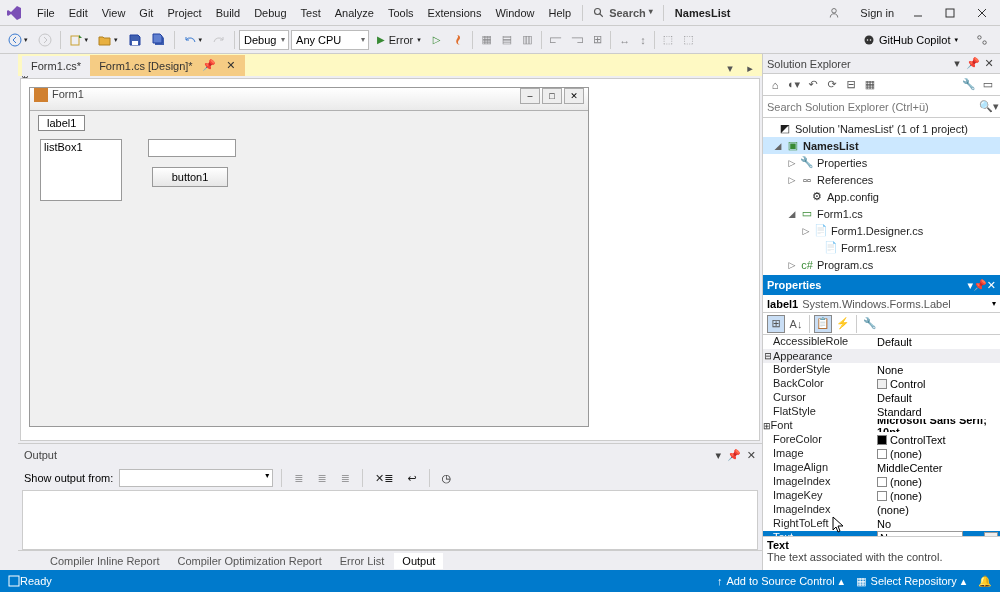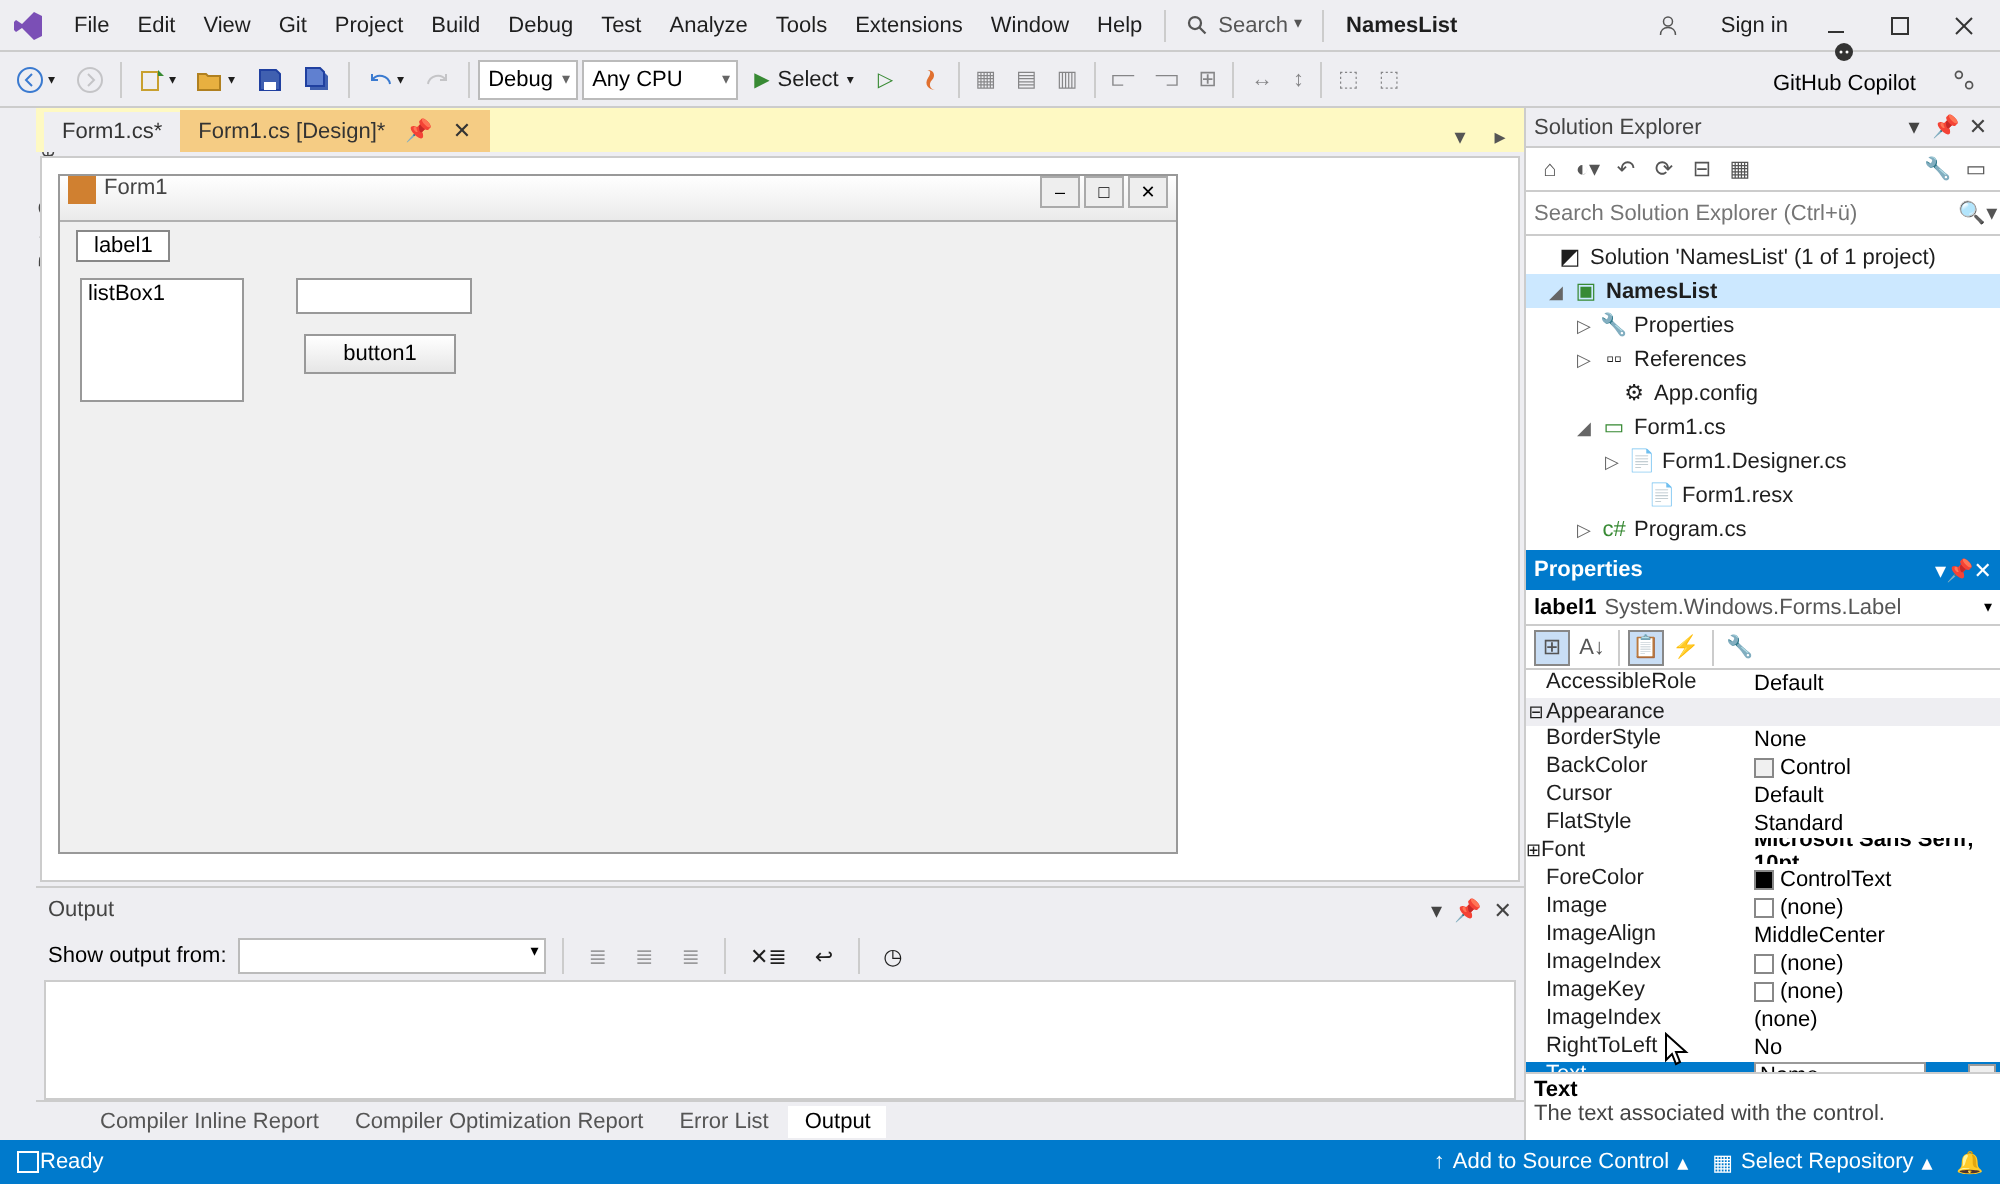--- a/index.html
+++ b/index.html
@@ -2,37 +2,37 @@
 <html><head>
 <meta charset="utf-8">
 <style>
 * { margin: 0; padding: 0; box-sizing: border-box; font-family: 'Segoe UI', Tahoma, sans-serif; font-size: 11px; }
 body { width: 1000px; height: 592px; background: #eeeef2; overflow: hidden; display: flex; flex-direction: column; }
 .menubar { height: 26px; background: #eeeef2; display: flex; align-items: center; padding: 0 4px; border-bottom: 1px solid #ccc; }
 .menu-logo { width: 18px; height: 18px; margin: 0 6px 0 2px; display: flex; align-items: center; }
 .menu-logo svg { width: 16px; height: 16px; }
 .menu-item { padding: 4px 7px; cursor: default; color: #1e1e1e; }
 .menu-sep { width: 1px; height: 16px; background: #ccc; margin: 0 4px; }
-.search-box { display: flex; padding: 2px 6px; color: #555; }
+.search-box { display: flex; padding: 2px 6px; color: #555; font-weight: bold; }
 .search-box svg { width: 12px; height: 12px; margin-right: 4px; }
 .menu-right { margin-left: auto; display: flex; align-items: center; gap: 4px; }
 .signin { display: flex; align-items: flex-end; gap: 20px; color: #1e1e1e; padding: 2px 6px; }
 .winbtn { width: 28px; height: 20px; display: flex; align-items: center; justify-content: center; }
 
 .toolbar { height: 28px; background: #eeeef2; display: flex; align-items: center; padding: 0 4px; gap: 2px; border-bottom: 1px solid #ccc; }
 .tb-btn { display: flex; align-items: center; padding: 2px 4px; gap: 2px; color: #1e1e1e; }
 .tb-btn svg { width: 14px; height: 14px; }
 .tb-sep { width: 1px; height: 18px; background: #ccc; margin: 0 2px; }
 .tb-combo { height: 20px; border: 1px solid #bbb; background: #fff; padding: 0 18px 0 4px; position: relative; display: flex; align-items: center; }
 .tb-combo::after { content: '▾'; position: absolute; right: 3px; font-size: 8px; color: #666; }
 .tb-combo.debug { width: 50px; }
 .tb-combo.anycpu { width: 78px; }
 .start-btn { display: flex; align-items: center; gap: 4px; padding: 2px 6px; }
 .start-btn .tri { color: #388a34; font-size: 10px; }
-.github-copilot { margin-left: auto; display: flex; align-items: center; gap: 4px; padding: 2px 8px; flex-direction: column; }
+.github-copilot { margin-left: auto; display: flex; align-items: center; gap: 4px; padding: 2px 8px; }
 
 .main { flex: 1; display: flex; min-height: 0; }
 .side-tabs { width: 18px; background: #eeeef2; border-right: 3px solid #eeeef2; position: relative; }
 .side-tab-text { transform: rotate(-90deg); transform-origin: left top; position: absolute; top: 86px; left: 16px; white-space: nowrap; color: #444; padding: 2px 6px; }
 
 .center { flex: 1; display: flex; flex-direction: column; min-height: 0; }
 .doc-tabs { height: 22px; display: flex; align-items: flex-end; background: #fef9c3; padding-left: 4px; position: relative; }
 .doc-tab { padding: 3px 8px; background: #eeeef2; color: #333; display: flex; align-items: center; gap: 6px; border: 1px solid transparent; }
 .doc-tab.active { background: #f5cc84; }
 .doc-tab .close-x { color: #555; margin-left: 4px; }
@@ -235,21 +235,21 @@
     </div>
   <div class="tb-sep"></div>
   <div class="tb-combo debug">
       <span>Debug</span>
     </div>
   <div class="tb-combo anycpu">
       <span>Any CPU</span>
     </div>
   <div class="start-btn tb-btn">
       <span class="tri">▶</span>
-      <span>Select</span>
+      <span>Error</span>
       <span style="font-size:7px">▾</span>
     </div>
   <div class="tb-btn">
       <span style="color:#388a34;font-size:10px">▷</span>
     </div>
   <div class="tb-btn">
       <svg viewBox="0 0 14 14">
         <path d="M7 2c3 0 4 3 2 5s-1 5 2 5c-4 0-6-3-4-6s1-4-1-4z" fill="#e07030"></path>
       </svg>
     </div>

